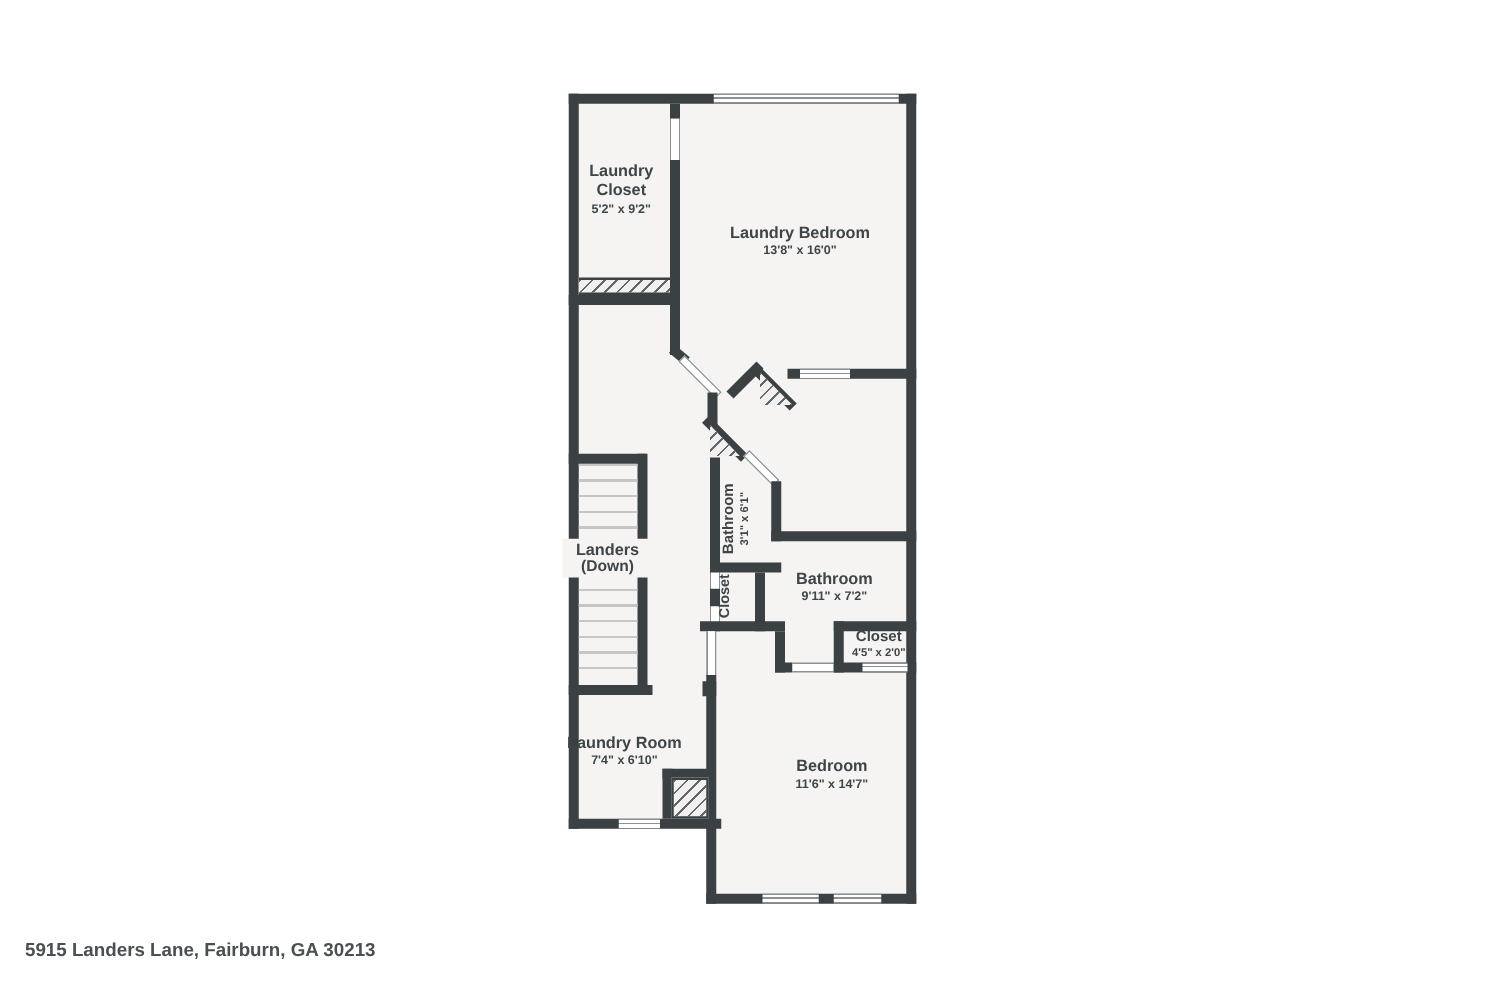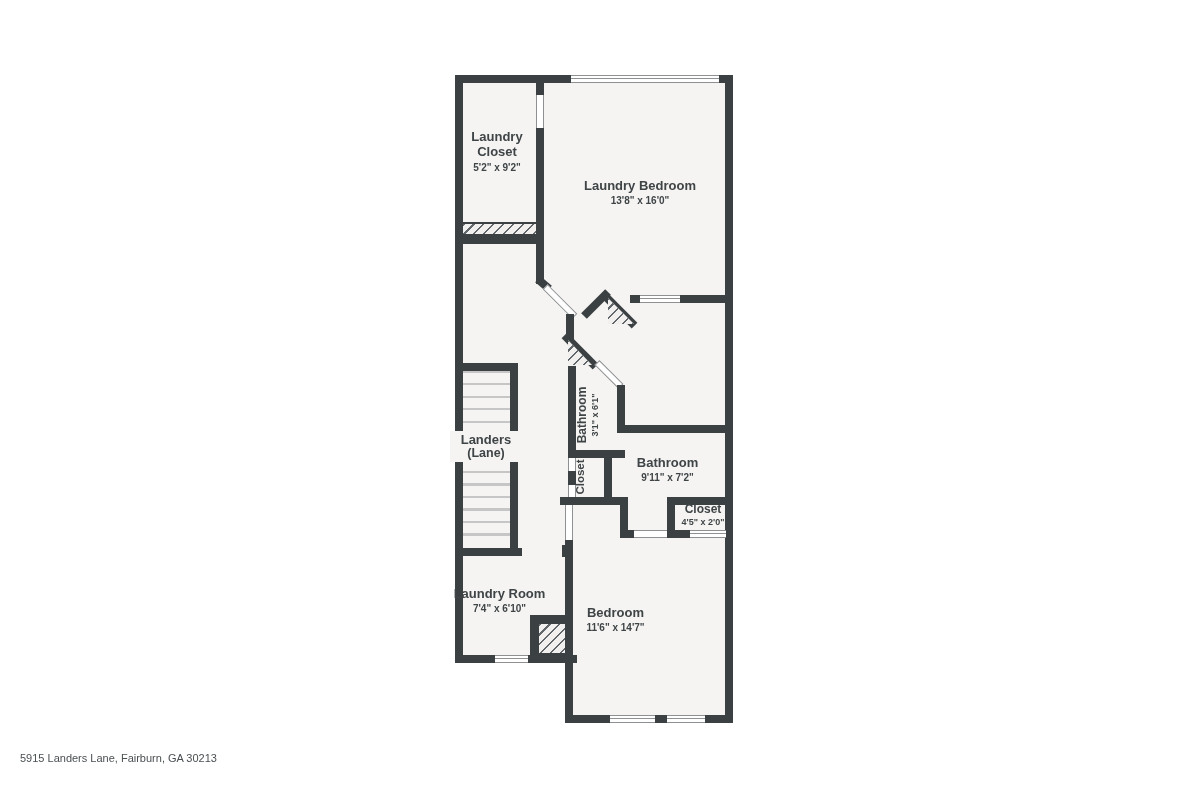--- a/index.html
+++ b/index.html
@@ -15,21 +15,21 @@
          background-image:repeating-linear-gradient(135deg,#62676b 0 1.5px,transparent 1.5px 7px);}
   .treads{position:absolute;background-image:repeating-linear-gradient(to bottom,#c6c6c6 0 2px,transparent 2px 12.5px);}
   .room-label{position:absolute;text-align:center;color:#3f4447;font-weight:bold;}
   .room-name{font-size:13px;line-height:1.18;}
   .room-dims{font-size:10px;margin-top:2px;line-height:1.1;}
   .small-name{font-size:12px;}
   .small-dims{font-size:9px;}
   .vertical{transform:rotate(-90deg);}
   .stairs-label{background:#f5f4f2;padding:1px 0;}
   .stairs-label .room-dims{font-size:12.5px;margin-top:0;}
-  #address{position:absolute;left:20px;top:752px;font-size:11px;font-weight:normal;color:#4a4f52;}
+  #address{position:absolute;left:20px;top:752px;font-size:15px;font-weight:bold;color:#4a4f52;}
   #disclaimer{position:absolute;left:0;top:778px;width:1200px;text-align:center;
               font-size:9.5px;font-weight:bold;color:#555b5e;}
   #logo{position:absolute;left:0px;top:765px;width:118px;height:35px;background:#58595b;}
   #logo .brandrow{position:absolute;left:3px;top:3px;white-space:nowrap;
                   font-size:21px;font-weight:bold;letter-spacing:-0.5px;transform:scaleX(0.88);transform-origin:left center;}
   #logo .b1{color:#ffffff;}
   #logo .b2{color:#a7aaac;}
   #logo .tagrow{position:absolute;left:6px;top:25px;font-size:5.5px;font-weight:bold;
                 letter-spacing:1.6px;color:#b0b3b5;white-space:nowrap;}
   #logo svg{position:absolute;left:56px;top:-7px;}
@@ -120,26 +120,26 @@
   <div class="room-label" style="left:600px;top:455px;width:135px;">
     <div class="room-name">Bathroom</div>
     <div class="room-dims">9'11" x 7'2"</div>
   </div>
   <div class="room-label" style="left:670px;top:502px;width:66px;">
     <div class="room-name small-name">Closet</div>
     <div class="room-dims small-dims">4'5" x 2'0"</div>
   </div>
   <div class="room-label stairs-label" style="left:450px;top:431px;width:72px;">
     <div class="room-name">Landers</div>
-    <div class="room-dims">(Lane)</div>
+    <div class="room-dims">(Down)</div>
   </div>
   <div class="room-label" style="left:442px;top:586px;width:115px;">
     <div class="room-name">Laundry Room</div>
     <div class="room-dims">7'4" x 6'10"</div>
   </div>
-  <div class="room-label" style="left:548px;top:605px;width:135px;">
+  <div class="room-label" style="left:598px;top:605px;width:135px;">
     <div class="room-name">Bedroom</div>
     <div class="room-dims">11'6" x 14'7"</div>
   </div>
 
   <div id="address">5915 Landers Lane, Fairburn, GA 30213</div>
 
 </div>
 
 </body></html>

